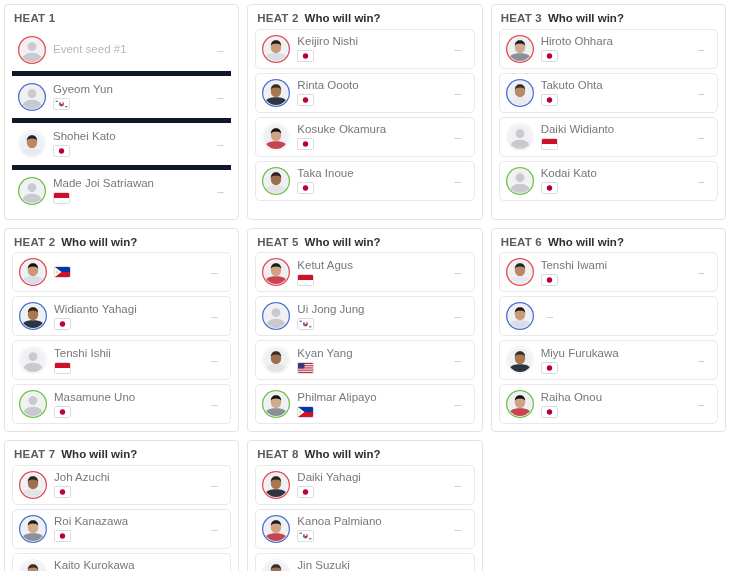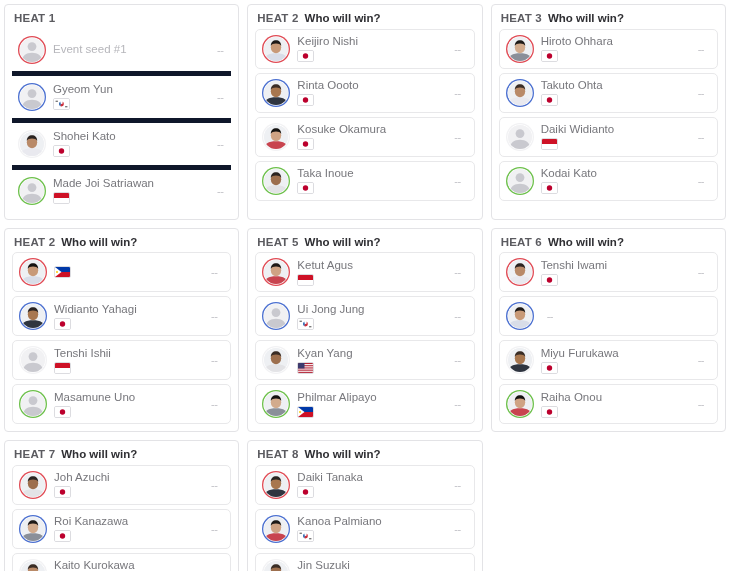--- a/index.html
+++ b/index.html
@@ -804,21 +804,21 @@
             <div class="avatar">
               <svg viewBox="0 0 24 24">
                 <rect width="24" height="24" fill="#eef0f3"></rect>
                 <path d="M0 24c0-5.2 4.6-7.8 12-7.8S24 18.8 24 24z" fill="#2f3540"></path>
                 <ellipse cx="12" cy="10.2" rx="5.2" ry="6.1" fill="#a8774f"></ellipse>
                 <path d="M6.8 8.8c0-3.6 2.3-5.6 5.2-5.6s5.2 2 5.2 5.6c-1.1-1.5-2.3-2.3-5.2-2.3s-4.1.8-5.2 2.3z" fill="#2a2320"></path>
               </svg>
             </div>
           </div>
           <div class="athlete-main">
-            <div class="athlete-name">Daiki Tanaka</div>
+            <div class="athlete-name">Daiki Yahagi</div>
             <div class="flag">
               <svg viewBox="0 0 15 10">
                 <rect width="15" height="10" fill="#fff"></rect>
                 <circle cx="7.5" cy="5" r="2.7" fill="#bc002d"></circle>
               </svg>
             </div>
           </div>
           <div class="score">--</div>
         </div>
         <div class="athlete-row">

